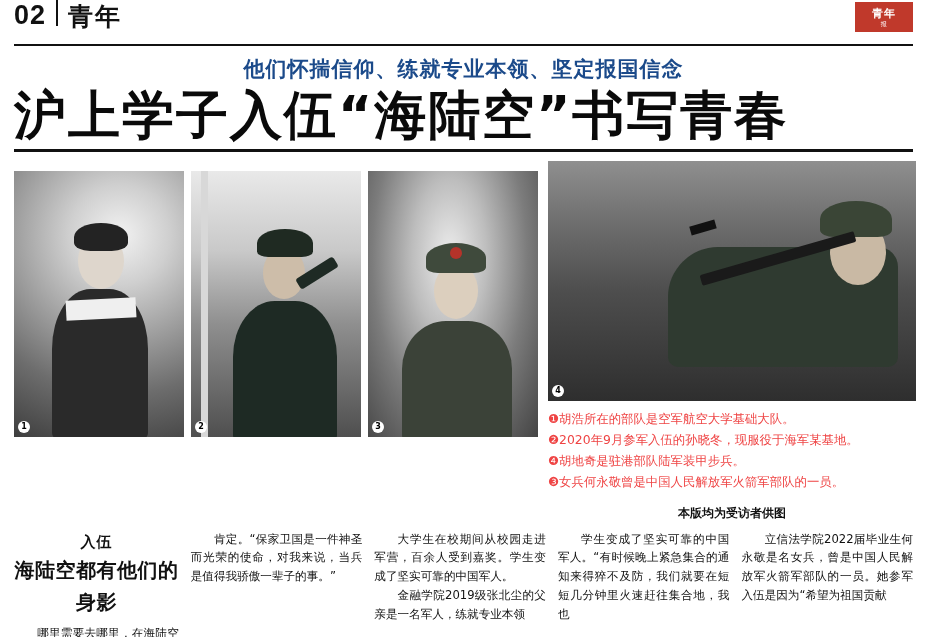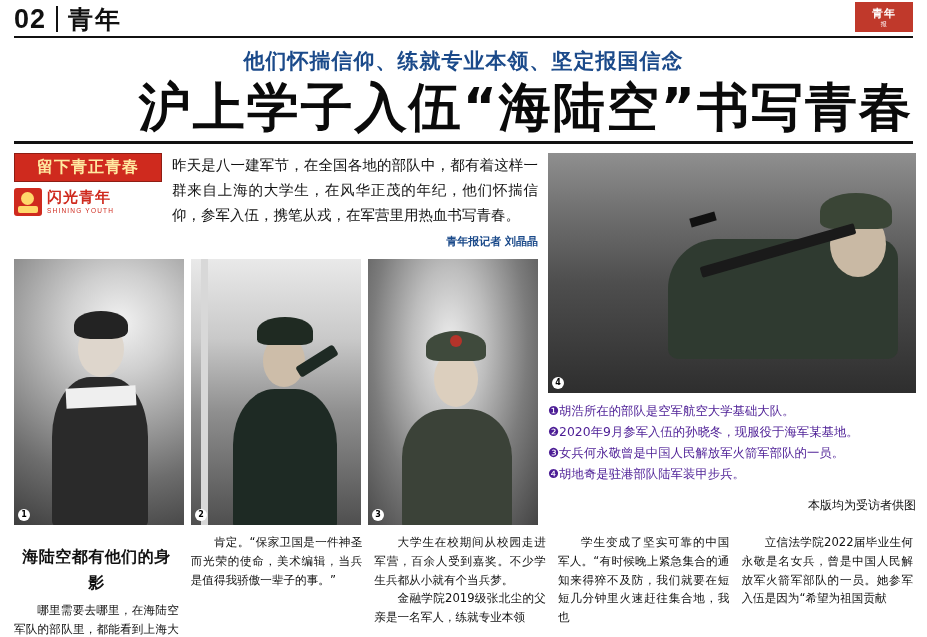--- a/index.html
+++ b/index.html
@@ -18,23 +18,22 @@
     position: relative;
     width: 927px;
     height: 637px;
     box-sizing: border-box;
     padding: 0 14px;
   }
 
   
   .masthead {
     position: relative;
-    height: 38px;
-    display: flex;
-    align-items: center;
+    height: 46px;
+    display: flex;
   }
   .page-num {
     font-family: "Liberation Sans", sans-serif;
     font-size: 27px;
     font-weight: bold;
     letter-spacing: 1px;
     color: #111;
     padding-right: 10px;
   }
   .masthead-divider {
@@ -101,21 +100,21 @@
   .kicker {
     text-align: center;
     font-family: "DejaVu Sans", sans-serif;
     font-size: 21px;
     font-weight: bold;
     color: #1b4a8a;
     letter-spacing: 1px;
     margin-top: 9px;
   }
   .headline {
-    text-align: right;
+    text-align: left;
     font-family: "DejaVu Sans", sans-serif;
     font-size: 52px;
     font-weight: bold;
     color: #0a0a0a;
     letter-spacing: 2px;
     margin-top: 4px;
     line-height: 1.08;
     white-space: nowrap;
   }
   .headline-rule {
@@ -294,28 +293,28 @@
   
   .upper-right {
     width: 368px;
     flex: none;
   }
   .caption-list {
     margin-top: 8px;
     font-family: "DejaVu Sans", sans-serif;
     font-size: 12.4px;
     line-height: 1.62;
-    color: #4c1d95;
+    color: #ef4444;
   }
   .caption-list div { margin-bottom: 1px; }
   .credit {
-    text-align: right;
+    text-align: center;
     font-family: "DejaVu Sans", sans-serif;
     font-size: 12px;
-    font-weight: normal;
+    font-weight: bold;
     margin-top: 12px;
   }
 
   
   .bottom {
     display: flex;
     gap: 12px;
     margin-top: 8px;
   }
   .col {
@@ -330,21 +329,21 @@
   .col-3 { width: 177px; }
   .col-4 { width: 177px; }
   .col-5 { width: 177px; }
   .sub-title {
     text-align: center;
     font-family: "DejaVu Sans", sans-serif;
     font-weight: bold;
     color: #111;
   }
   .sub-title .st1 { font-size: 15px; letter-spacing: 1px; }
-  .sub-title .st2 { font-size: 16px; letter-spacing: 0.5px; margin-top: 11px; }
+  .sub-title .st2 { font-size: 20px; letter-spacing: 0.5px; margin-top: 0; }
   .col p { margin: 0; text-indent: 2em; }
   .col .first { margin-top: 5px; }
 </style>
 </head>
 <body>
 
 <div class="page">
 
   <div class="masthead">
     <div class="page-num">02</div>
@@ -361,36 +360,20 @@
   </div>
 
   <div class="kicker">他们怀揣信仰、练就专业本领、坚定报国信念</div>
   <div class="headline">沪上学子入伍“海陆空”书写青春</div>
   <div class="headline-rule"></div>
 
   <div class="upper">
 
     <div class="upper-left">
 
-      <div class="lede-row">
-        <div class="badges">
-          <div class="badge-red">留下青正青春</div>
-          <div class="badge-shining">
-            <div class="badge-mark"></div>
-            <div class="badge-words">
-              <div class="bw1">闪光青年</div>
-              <div class="bw2">SHINING YOUTH</div>
-            </div>
-          </div>
-        </div>
-        <div style="flex:1;">
-          <div class="lede-text">昨天是八一建军节，在全国各地的部队中，都有着这样一群来自上海的大学生，在风华正茂的年纪，他们怀揣信仰，参军入伍，携笔从戎，在军营里用热血书写青春。</div>
-          <div class="byline">青年报记者 刘晶晶</div>
-        </div>
-      </div>
 
       <div class="photo-strip">
 
         <div class="photo p1">
           <div class="sky-a"></div>
           <div class="fig" style="left:38px; top:118px; width:96px; height:150px;"></div>
           <div class="head" style="left:64px; top:62px; width:46px; height:56px; background:#ded6cc;"></div>
           <div style="position:absolute; left:60px; top:52px; width:54px; height:28px; background:#232323; border-radius:50% 50% 30% 30%;"></div>
           <div style="position:absolute; left:52px; top:128px; width:70px; height:20px; background:#efefef; transform:rotate(-3deg);"></div>
           <div class="num">1</div>
@@ -424,42 +407,43 @@
         <div class="head" style="left:282px; top:58px; width:56px; height:66px; background:#c9b9a4;"></div>
         <div class="cap" style="left:272px; top:40px; width:72px; height:36px; background:#3a4536;"></div>
         <div class="rifle" style="left:150px; top:92px; width:160px; height:11px;"></div>
         <div style="position:absolute; left:142px; top:62px; width:26px; height:9px; background:#111; transform:rotate(-16deg);"></div>
         <div class="num">4</div>
       </div>
 
       <div class="caption-list">
         <div>❶胡浩所在的部队是空军航空大学基础大队。</div>
         <div>❷2020年9月参军入伍的孙晓冬，现服役于海军某基地。</div>
+        <div>❹胡地奇是驻港部队陆军装甲步兵。</div>
         <div>❸女兵何永敬曾是中国人民解放军火箭军部队的一员。</div>
-        <div>❹胡地奇是驻港部队陆军装甲步兵。</div>
       </div>
       <div class="credit">本版均为受访者供图</div>
     </div>
   </div>
 
   <div class="bottom">
 
     <div class="col col-1">
       <div class="sub-title">
+        <div class="st1">入伍</div>
         <div class="st2">海陆空都有他们的身影</div>
       </div>
       <p class="first">哪里需要去哪里，在海陆空军队的部队里，都能看到上海大学生的身影。他们在不同的岗位</p>
     </div>
 
     <div class="col col-2">
-      <p>肯定。“保家卫国是一件神圣而光荣的使命，美术编辑，当兵是值得我骄傲一辈子的事。”</p>
+      <p>肯定。“保家卫国是一件神圣而光荣的使命，对我来说，当兵是值得我骄傲一辈子的事。”</p>
     </div>
 
     <div class="col col-3">
-      <p>大学生在校期间从校园走进军营，百余人受到嘉奖。不少学生兵都从小就有个当兵梦。</p>
+      <p>大学生在校期间从校园走进军营，百余人受到嘉奖。学生变成了坚实可靠的中国军人。</p>
       <p>金融学院2019级张北尘的父亲是一名军人，练就专业本领</p>
     </div>
 
     <div class="col col-4">
       <p>学生变成了坚实可靠的中国军人。“有时候晚上紧急集合的通知来得猝不及防，我们就要在短短几分钟里火速赶往集合地，我也</p>
     </div>
 
     <div class="col col-5">
       <p>立信法学院2022届毕业生何永敬是名女兵，曾是中国人民解放军火箭军部队的一员。她参军入伍是因为“希望为祖国贡献</p>
     </div>

